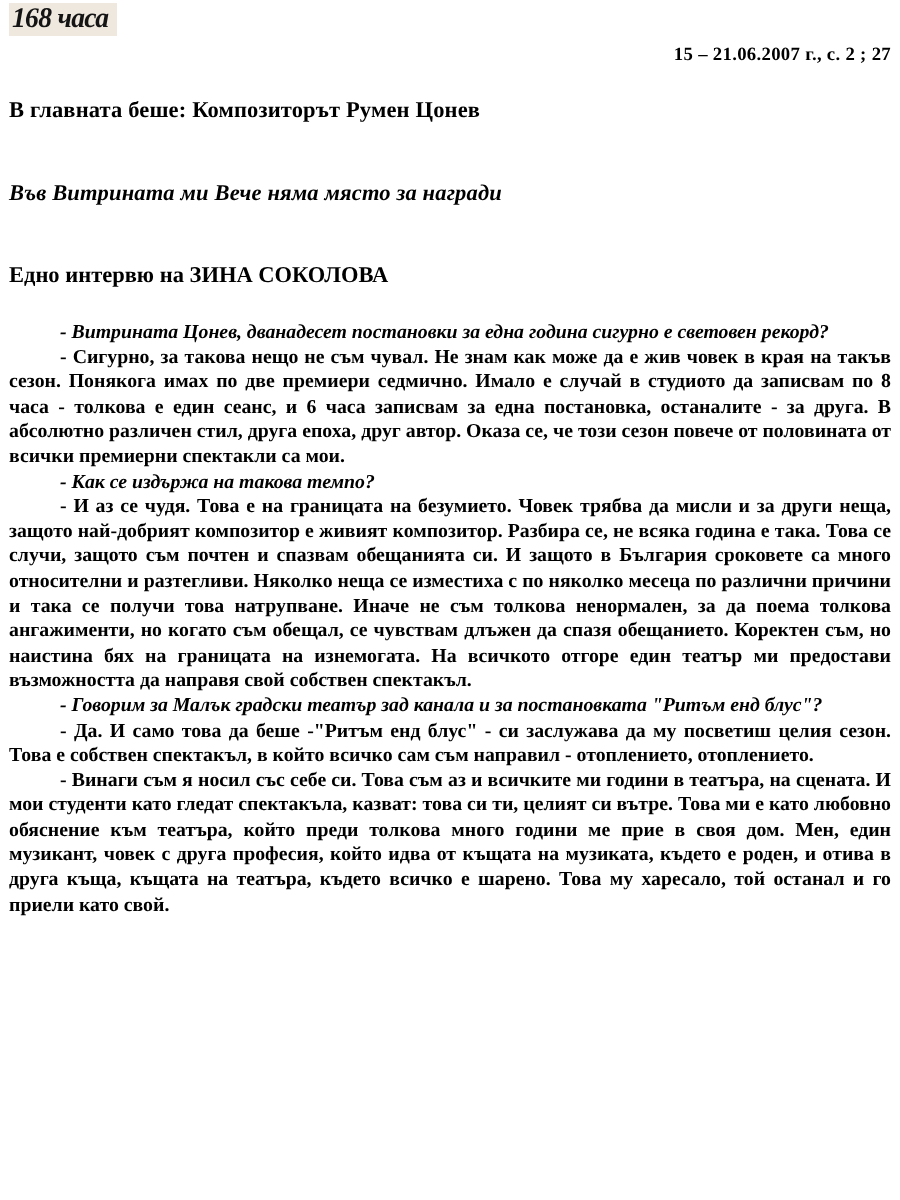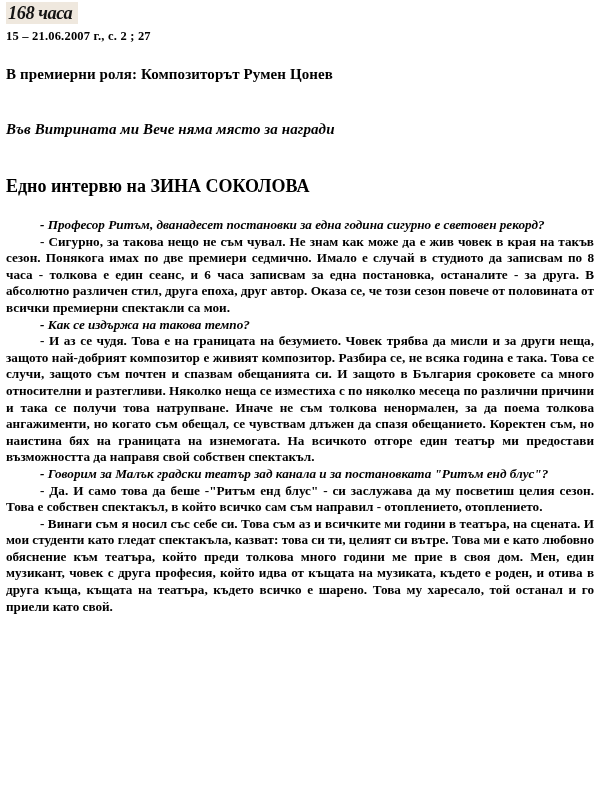--- a/index.html
+++ b/index.html
@@ -43,38 +43,39 @@
     display: inline-block;
     transform: scaleX(0.97);
     transform-origin: left center;
   }
   .dateline {
     font-size: 12.5px;
     font-weight: bold;
     margin-top: 5px;
     margin-bottom: 0;
     letter-spacing: 0.2px;
+    text-align: right;
   }
 
   
   .headline {
     font-size: 15px;
     font-weight: bold;
     margin: 22px 0 0 0;
     letter-spacing: 0.1px;
   }
   .subheadline {
     font-size: 15px;
     font-weight: bold;
     font-style: italic;
     margin: 38px 0 0 0;
     letter-spacing: 0.1px;
   }
   .byline {
-    font-size: 18px;
+    font-size: 15px;
     font-weight: bold;
     margin: 38px 0 0 0;
   }
 
   
   .body-block {
     margin-top: 20px;
   }
   p.q, p.a {
     margin: 0;
@@ -99,28 +100,28 @@
 <div class="page">
 
   <div class="masthead">
     <span class="logo-box">
       <span class="logo-text">168 часа</span>
     </span>
   </div>
 
   <p class="dateline">15 – 21.06.2007 г., с. 2 ; 27</p>
 
-  <h1 class="headline">В премиерни роля: Композиторът Румен Цонев</h1>
+  <h1 class="headline">В главната беше: Композиторът Румен Цонев</h1>
 
   <h2 class="subheadline">Във Витрината ми Вече няма място за награди</h2>
 
   <p class="byline">Едно интервю на ЗИНА СОКОЛОВА</p>
 
   <div class="body-block">
-      <p class="q">- Професор Ритъм, дванадесет постановки за една година сигурно е световен рекорд?</p>
+      <p class="q">- Витрината Цонев, дванадесет постановки за една година сигурно е световен рекорд?</p>
       <p class="a">- Сигурно, за такова нещо не съм чувал. Не знам как може да е жив човек в края на такъв сезон. Понякога имах по две премиери седмично. Имало е случай в студиото да записвам по 8 часа - толкова е един сеанс, и 6 часа записвам за една постановка, останалите - за друга. В абсолютно различен стил, друга епоха, друг автор. Оказа се, че този сезон повече от половината от всички премиерни спектакли са мои.</p>
       <p class="q">- Как се издържа на такова темпо?</p>
       <p class="a">- И аз се чудя. Това е на границата на безумието. Човек трябва да мисли и за други неща, защото най-добрият композитор е живият композитор. Разбира се, не всяка година е така. Това се случи, защото съм почтен и спазвам обещанията си. И защото в България сроковете са много относителни и разтегливи. Няколко неща се изместиха с по няколко месеца по различни причини и така се получи това натрупване. Иначе не съм толкова ненормален, за да поема толкова ангажименти, но когато съм обещал, се чувствам длъжен да спазя обещанието. Коректен съм, но наистина бях на границата на изнемогата. На всичкото отгоре един театър ми предостави възможността да направя свой собствен спектакъл.</p>
       <p class="q">- Говорим за Малък градски театър зад канала и за постановката "Ритъм енд блус"?</p>
       <p class="a">- Да. И само това да беше -"Ритъм енд блус" - си заслужава да му посветиш целия сезон. Това е собствен спектакъл, в който всичко сам съм направил - отоплението, отоплението.</p>
       <p class="a">- Винаги съм я носил със себе си. Това съм аз и всичките ми години в театъра, на сцената. И мои студенти като гледат спектакъла, казват: това си ти, целият си вътре. Това ми е като любовно обяснение към театъра, който преди толкова много години ме прие в своя дом. Мен, един музикант, човек с друга професия, който идва от къщата на музиката, където е роден, и отива в друга къща, къщата на театъра, където всичко е шарено. Това му харесало, той останал и го приели като свой.</p>
     </div>
 
 </div>
 

